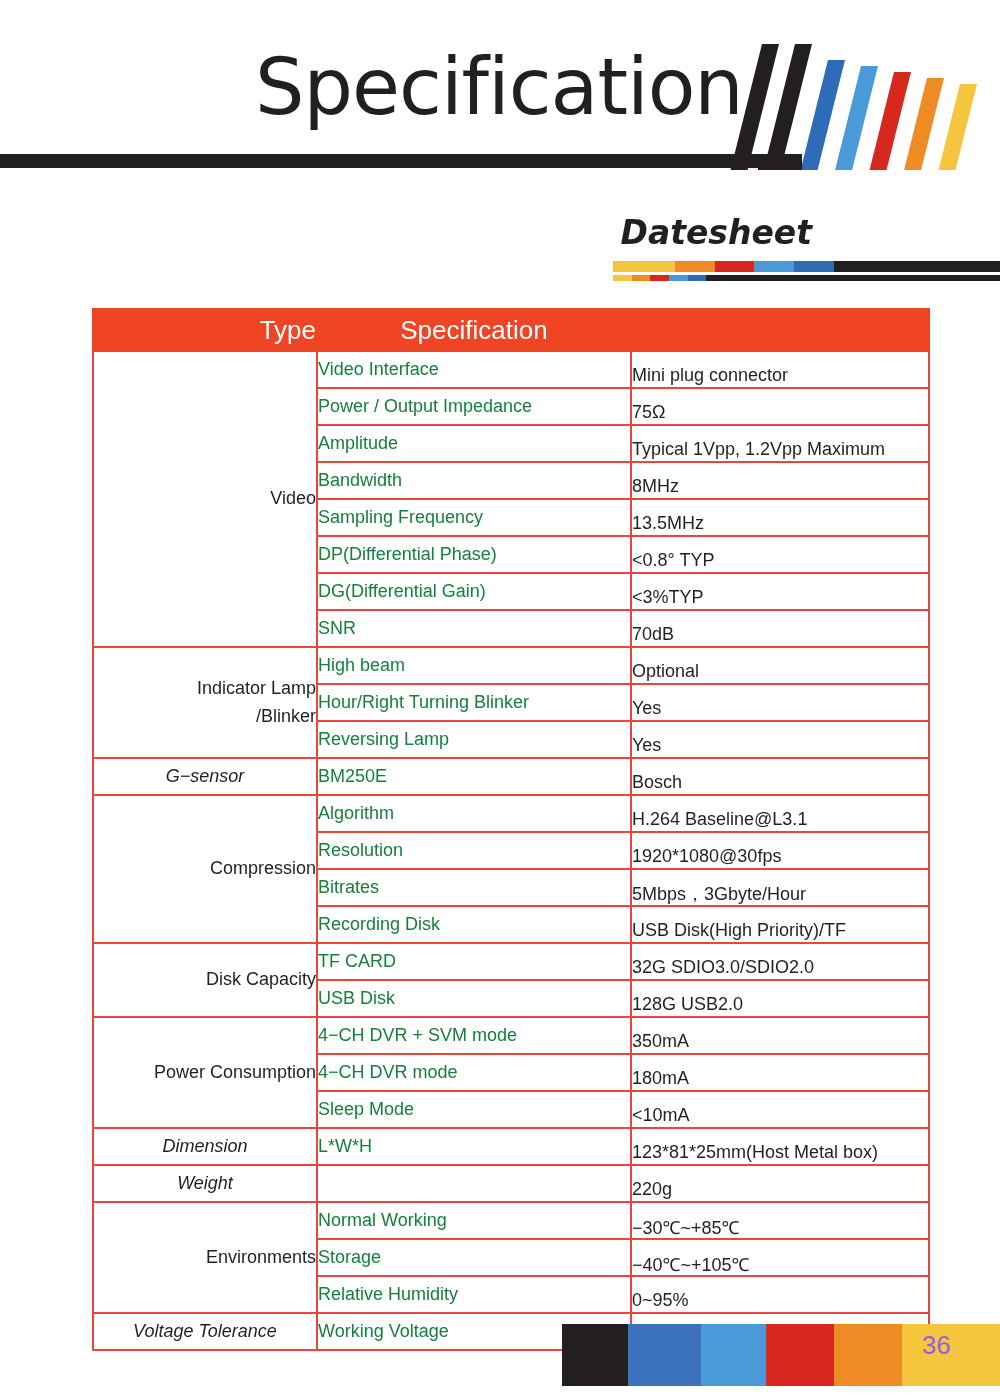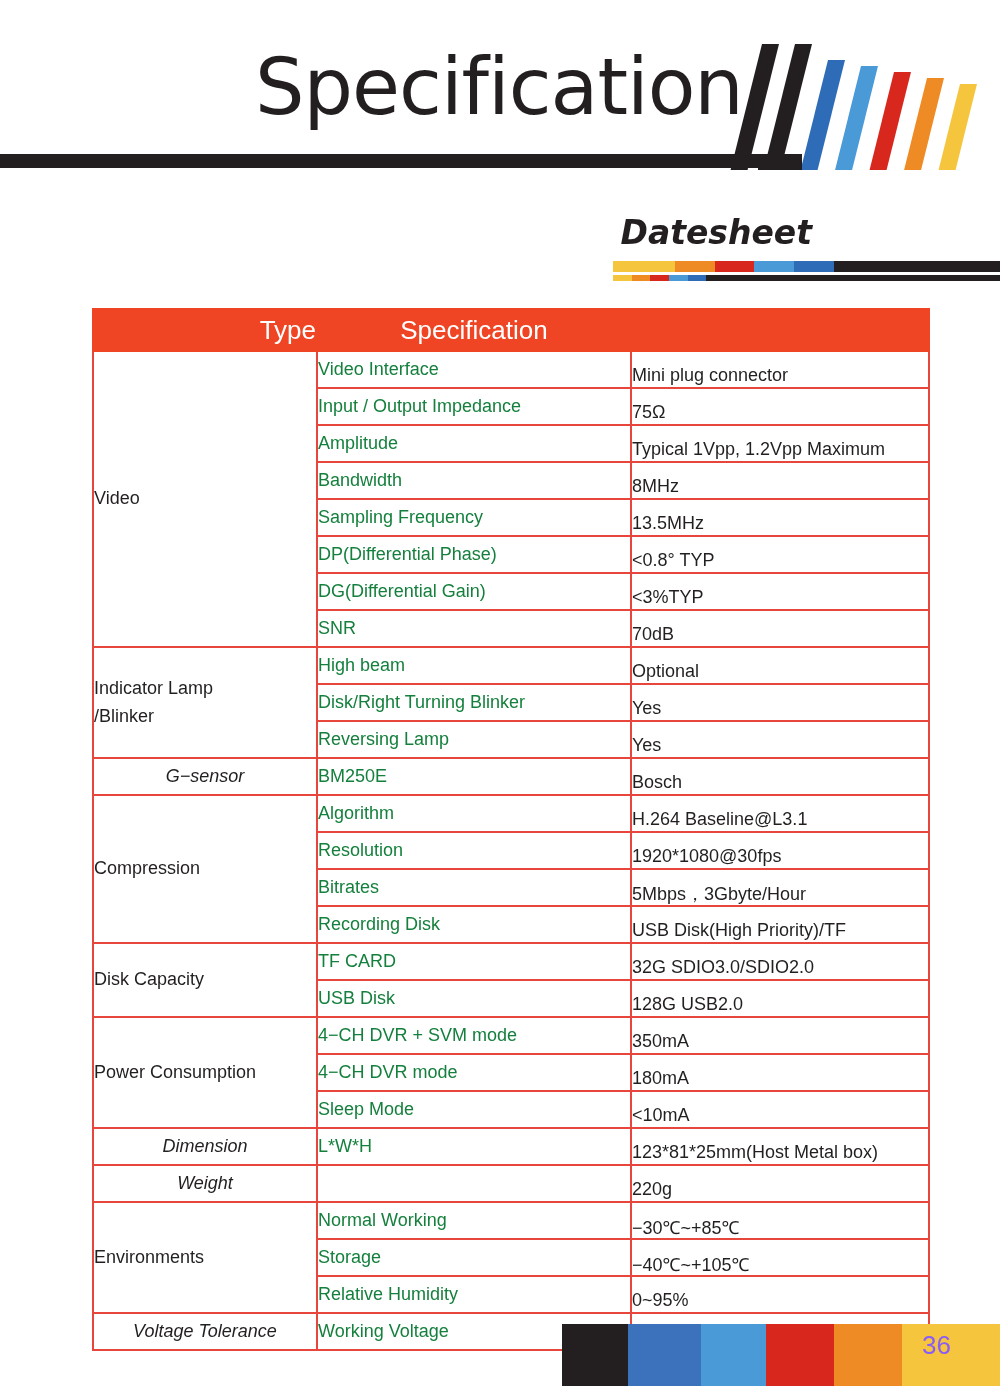--- a/index.html
+++ b/index.html
@@ -118,21 +118,21 @@
     height: 40px;
     font-weight: 400;
     font-size: 26px;
     font-family: "Liberation Sans", sans-serif;
   }
   th.col-type   { width: 222px; text-align: right; }
   th.col-spec   { width: 312px; text-align: center; }
   th.col-value  { width: 296px; }
 
   td.type-cell {
-    text-align: left;
+    text-align: right;
     padding-left: 28px;
     font-size: 18px;
     color: #231f20;
     line-height: 1.55;
   }
   td.type-cell.centered { text-align: center; padding-left: 0; font-style: italic; }
   td.spec-cell {
     text-align: left;
     padding-left: 22px;
     font-size: 18px;
@@ -218,21 +218,21 @@
       <th class="col-value"></th>
     </tr>
   </thead>
   <tbody id="spec-body">
       <tr>
         <td class="type-cell" rowspan="8">Video</td>
         <td class="spec-cell">Video Interface</td>
         <td class="value-cell"><span class="vtext">Mini plug connector</span></td>
       </tr>
       <tr>
-        <td class="spec-cell">Input / Output Impedance</td>
+        <td class="spec-cell">Power / Output Impedance</td>
         <td class="value-cell"><span class="vtext">75Ω</span></td>
       </tr>
       <tr>
         <td class="spec-cell">Amplitude</td>
         <td class="value-cell"><span class="vtext">Typical 1Vpp, 1.2Vpp Maximum</span></td>
       </tr>
       <tr>
         <td class="spec-cell">Bandwidth</td>
         <td class="value-cell"><span class="vtext">8MHz</span></td>
       </tr>
@@ -251,21 +251,21 @@
       <tr>
         <td class="spec-cell"> SNR</td>
         <td class="value-cell"><span class="vtext">70dB</span></td>
       </tr>
       <tr>
         <td class="type-cell" rowspan="3">Indicator Lamp<br>/Blinker</td>
         <td class="spec-cell">High beam</td>
         <td class="value-cell"><span class="vtext">Optional</span></td>
       </tr>
       <tr>
-        <td class="spec-cell">Disk/Right Turning Blinker</td>
+        <td class="spec-cell">Hour/Right Turning Blinker</td>
         <td class="value-cell"><span class="vtext">Yes</span></td>
       </tr>
       <tr>
         <td class="spec-cell">Reversing Lamp</td>
         <td class="value-cell"><span class="vtext">Yes</span></td>
       </tr>
       <tr>
         <td class="type-cell centered" rowspan="1">G−sensor</td>
         <td class="spec-cell">BM250E</td>
         <td class="value-cell"><span class="vtext">Bosch</span></td>

